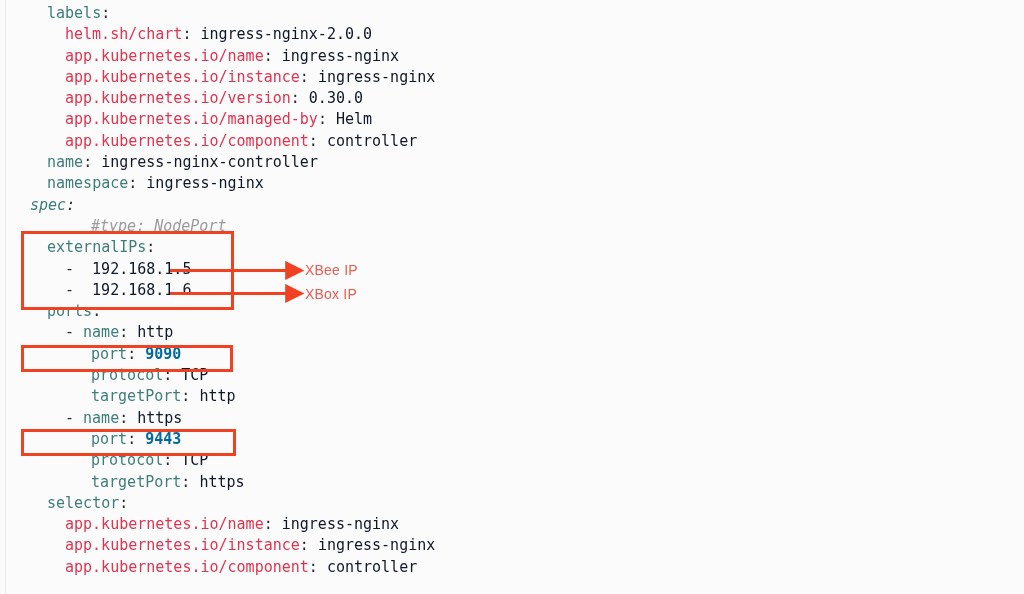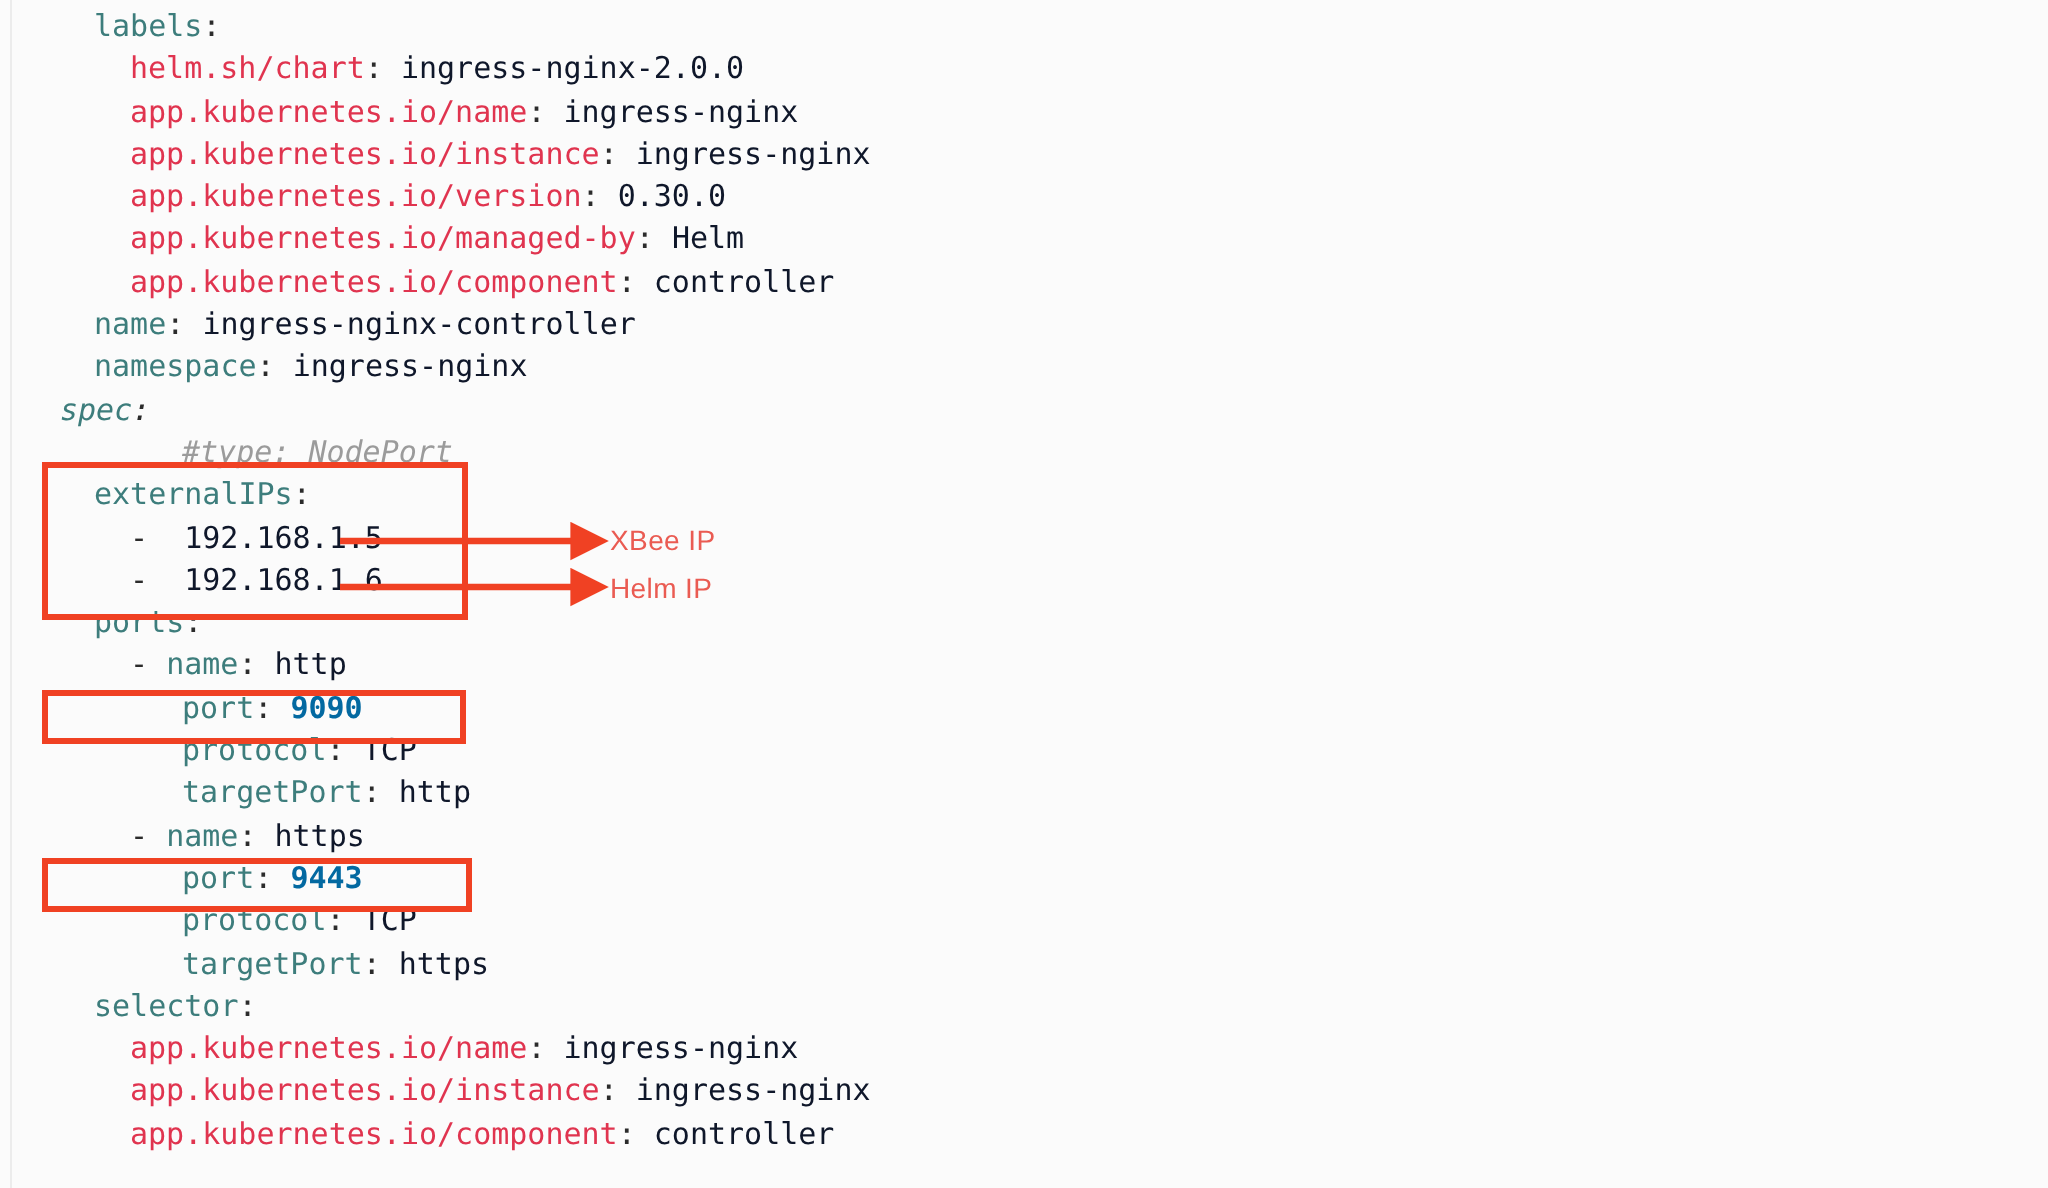--- a/index.html
+++ b/index.html
@@ -90,16 +90,16 @@
   </svg>
 
   <div id="boxes-layer">
       <div class="hlbox" style="left: 21px; top: 231px; width: 213px; height: 79px;"></div>
       <div class="hlbox" style="left: 21px; top: 345px; width: 212px; height: 27px;"></div>
       <div class="hlbox" style="left: 21px; top: 429px; width: 215px; height: 27px;"></div>
     </div>
 
   <div id="callouts-layer">
       <div class="ann-label" style="left: 305px; top: 262px;">XBee IP</div>
-      <div class="ann-label" style="left: 305px; top: 286px;">Helm IP</div>
+      <div class="ann-label" style="left: 305px; top: 286px;">XBox IP</div>
     </div>
 
 </div>
 
 </body></html>

